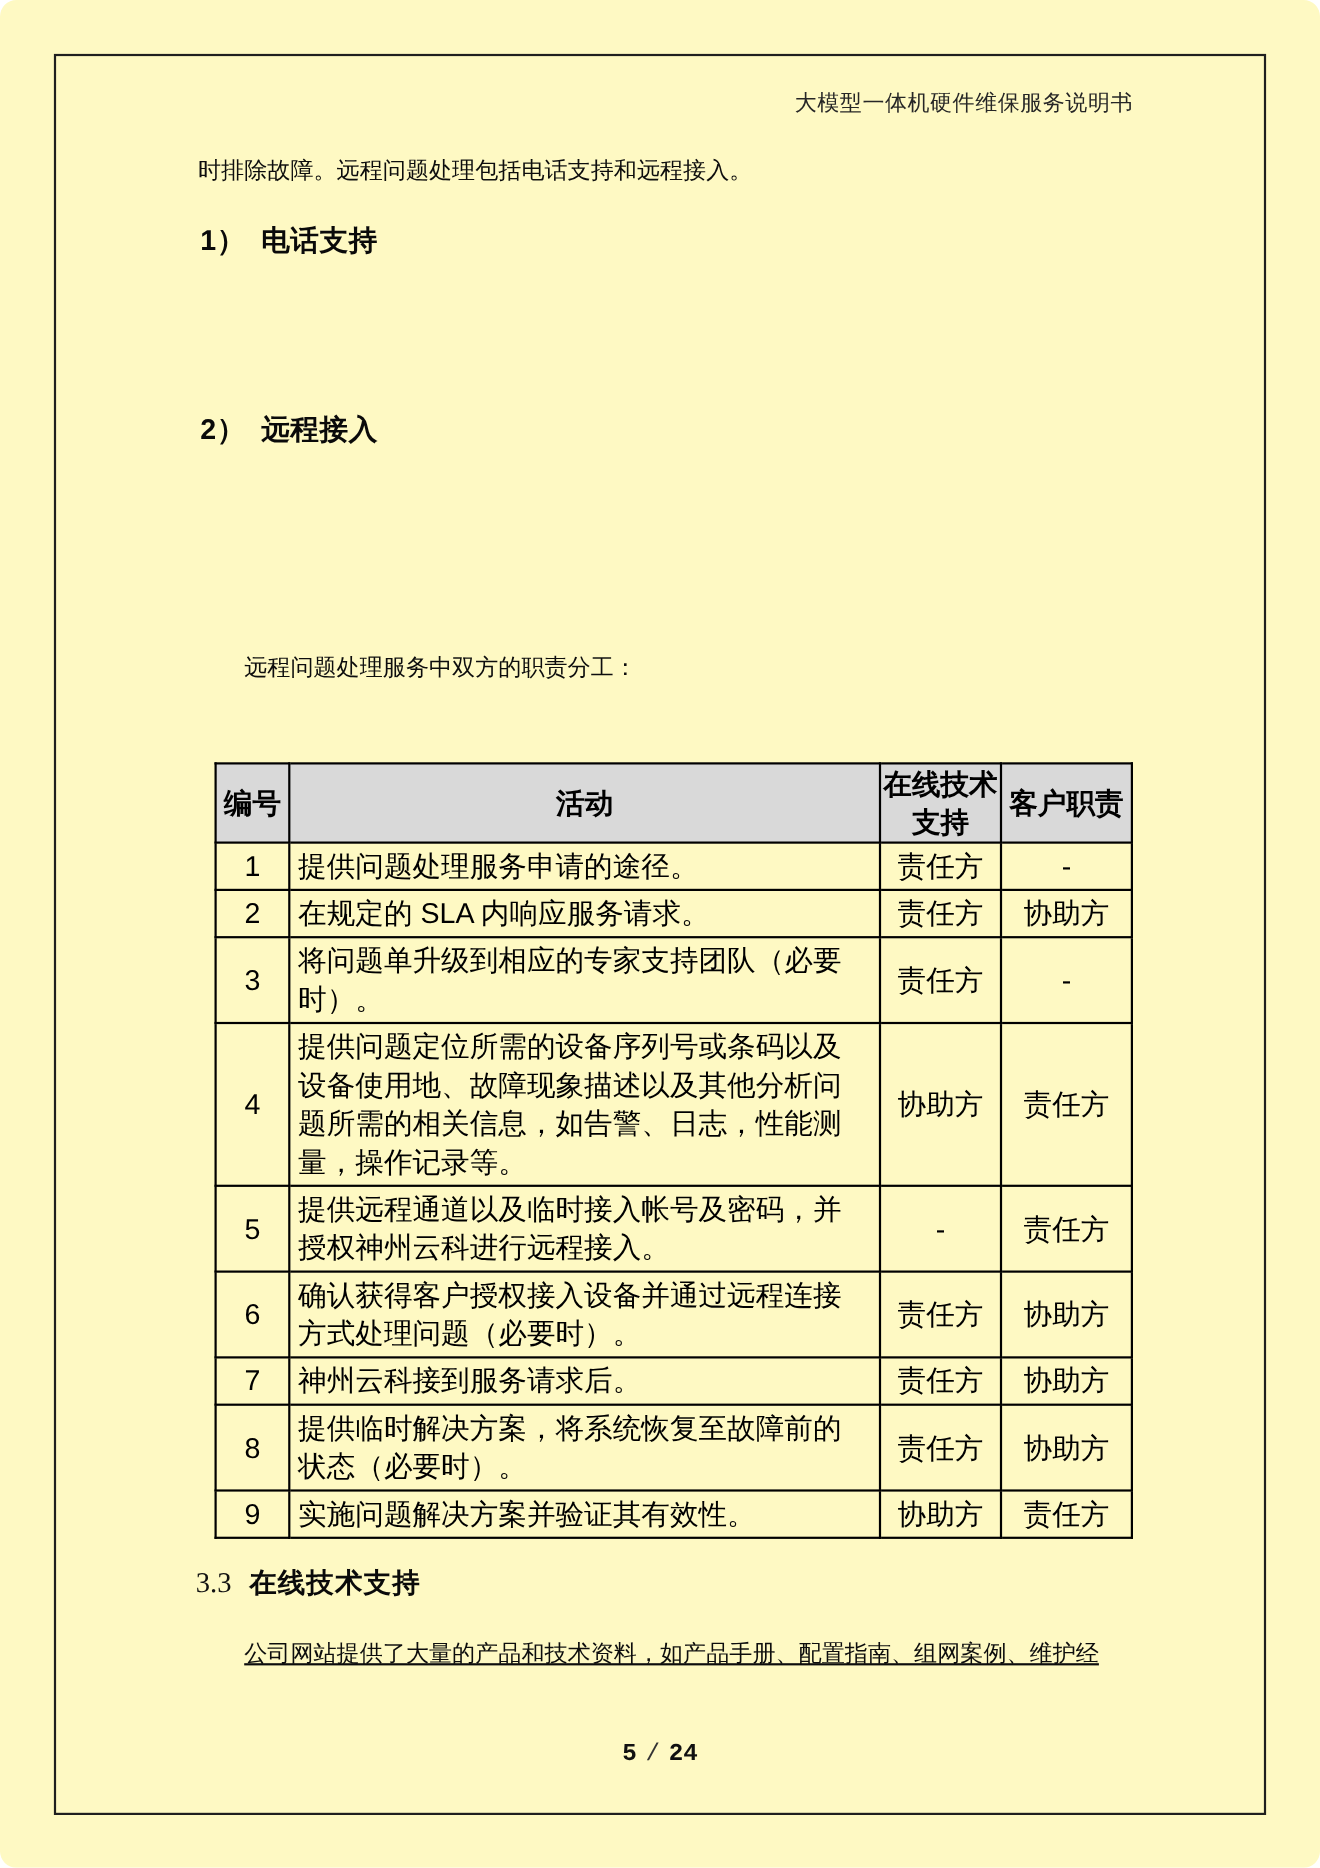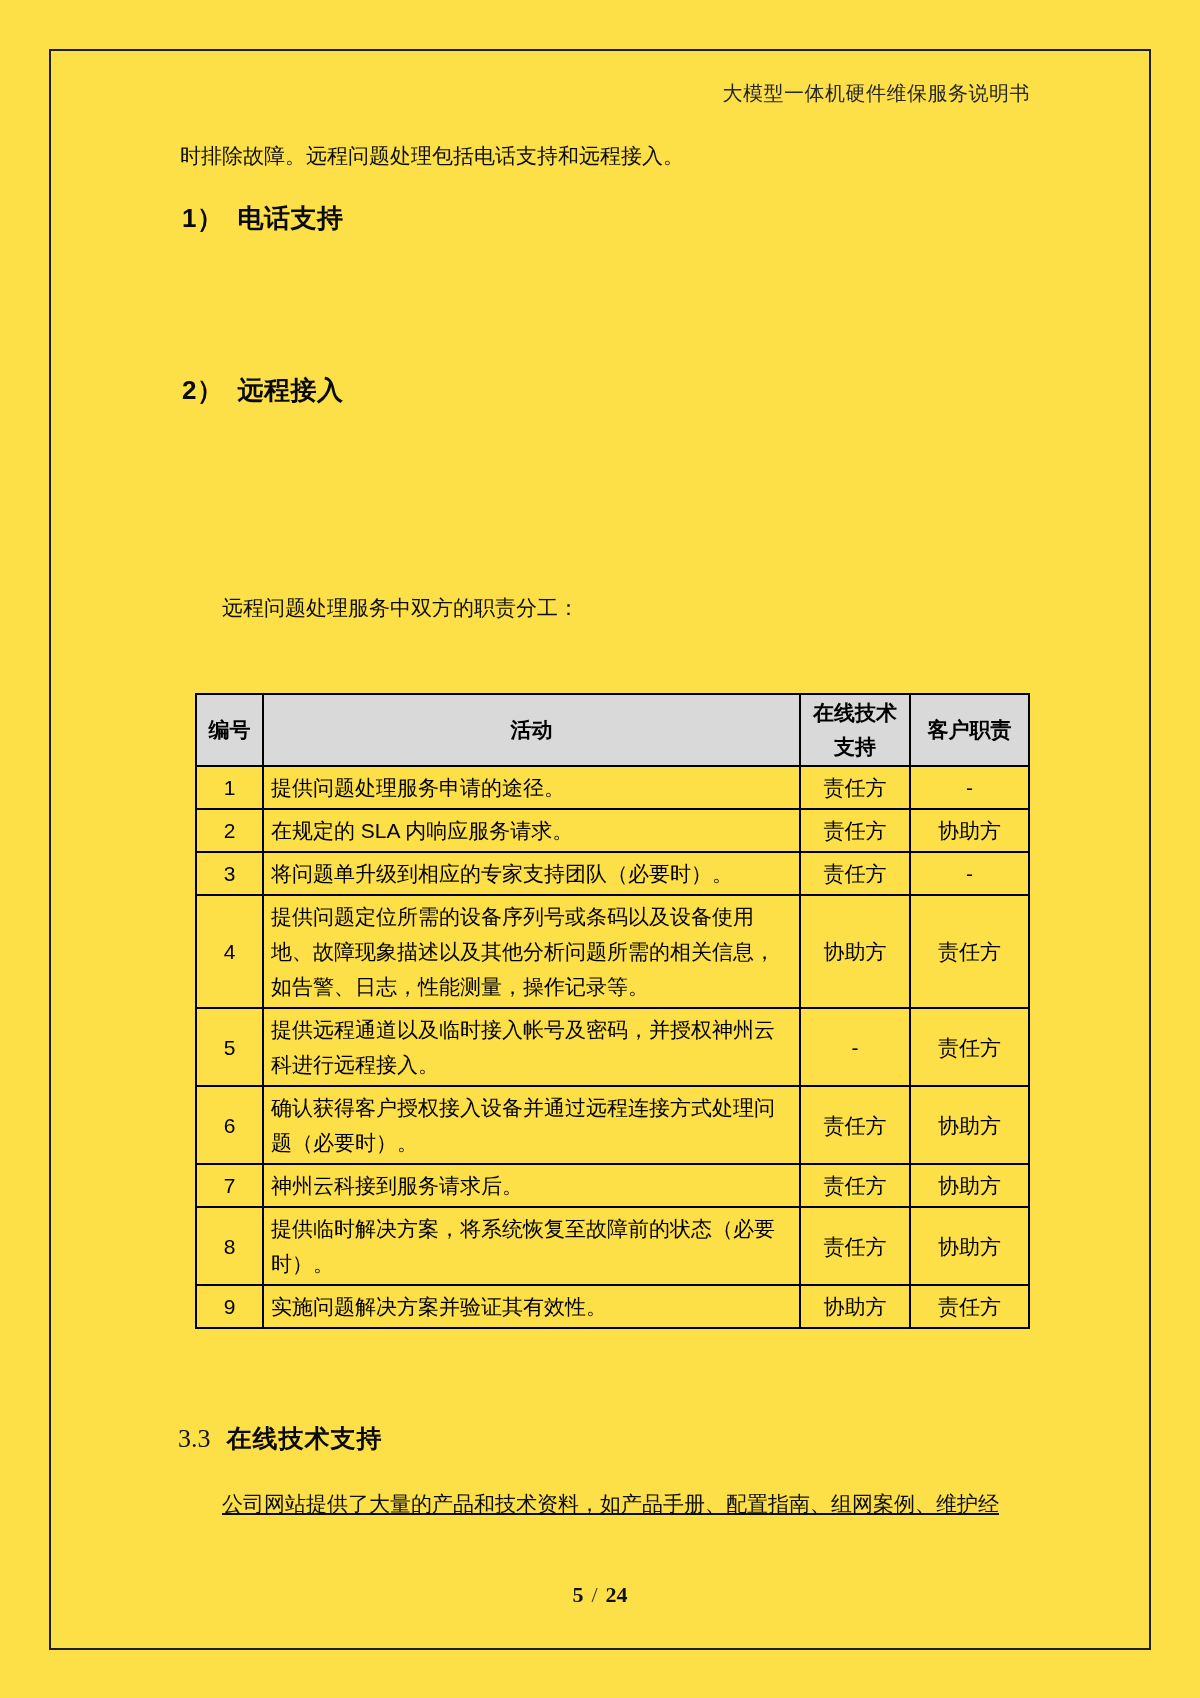--- a/index.html
+++ b/index.html
@@ -1,22 +1,23 @@
 <!DOCTYPE html>
 <html><head>
 <meta charset="utf-8">
 <style>
   html,body{margin:0;padding:0;background:#ffffff;}
   .page{
     position:relative;
     width:1200px;height:1698px;
-    background:#fde047;
+    background:#fef9c3;
     font-family:"Liberation Sans","DejaVu Sans",sans-serif;
     color:#0a0a0a;
     overflow:hidden;
+    border-radius:15px;
   }
   .page-border{
     position:absolute;left:49px;top:49px;
     width:1098px;height:1597px;
     border:2px solid #1f1f1f;
   }
   .doc-header{
     position:absolute;top:80px;left:180px;width:850px;
     text-align:right;
     font-family:"Liberation Serif","DejaVu Serif",serif;
@@ -37,21 +38,21 @@
     position:absolute;left:182px;
     font-size:26px;font-weight:700;color:#0a0a0a;
     letter-spacing:.5px;
   }
   .h1{top:201px;}
   .h2{top:373px;}
   .sub-heading .num{margin-right:14px;}
   .tbl-wrap{position:absolute;left:195px;top:693px;width:833px;}
   table.duty{
     border-collapse:collapse;width:833px;table-layout:fixed;
-    font-size:21px;color:#000;
+    font-size:26px;color:#000;
   }
   table.duty th,table.duty td{
     border:2px solid #000;
     vertical-align:middle;
   }
   table.duty th{
     background:#d9d9d9;
     font-weight:700;text-align:center;
     line-height:34px;padding:1px 2px;
   }
@@ -68,21 +69,21 @@
   .sec33 .sec-num{
     font-family:"Liberation Serif","DejaVu Serif",serif;
     font-size:26px;color:#111;font-weight:400;margin-right:16px;
   }
   .sec33 .sec-title{
     font-size:25px;font-weight:700;color:#0a0a0a;letter-spacing:1px;
   }
   .page-footer{
     position:absolute;left:0;top:1582px;width:1200px;
     text-align:center;
-    font-family:Liberation Serif, serif;
+    font-family:Liberation Mono, monospace;
     font-size:22px;color:#111;
   }
   .page-footer .pf-num{font-weight:700;}
   .page-footer .pf-sep{font-weight:400;margin:0 8px;color:#333;}
 </style>
 </head>
 <body>
 
 <div class="page">
   <div class="page-border"></div>

